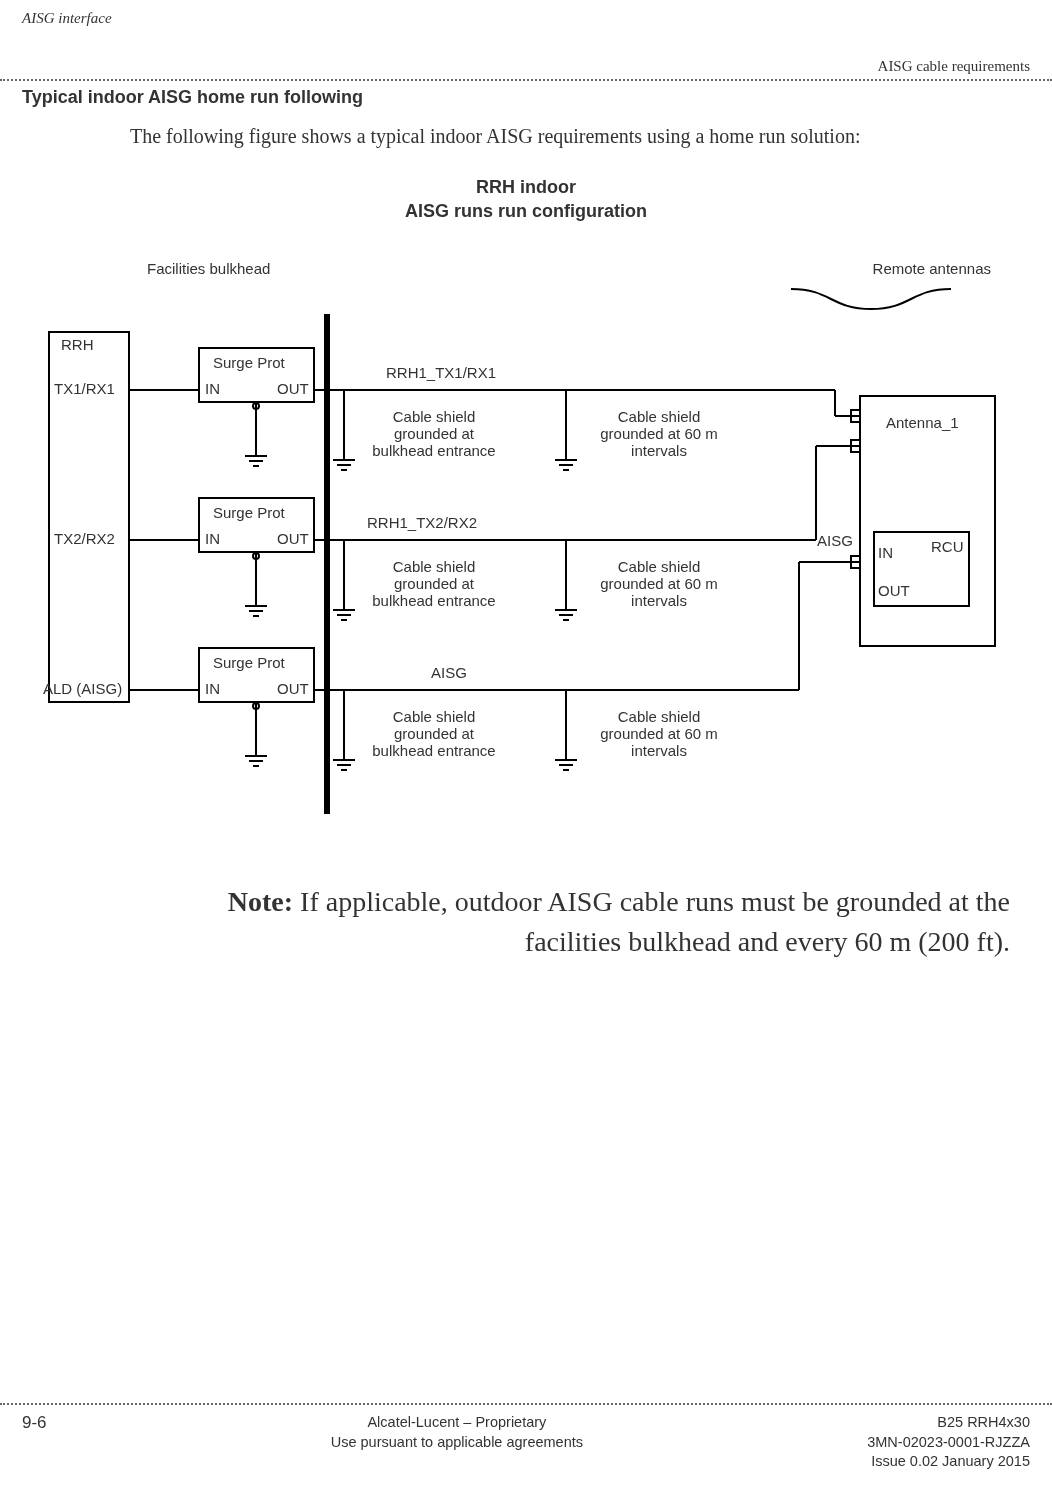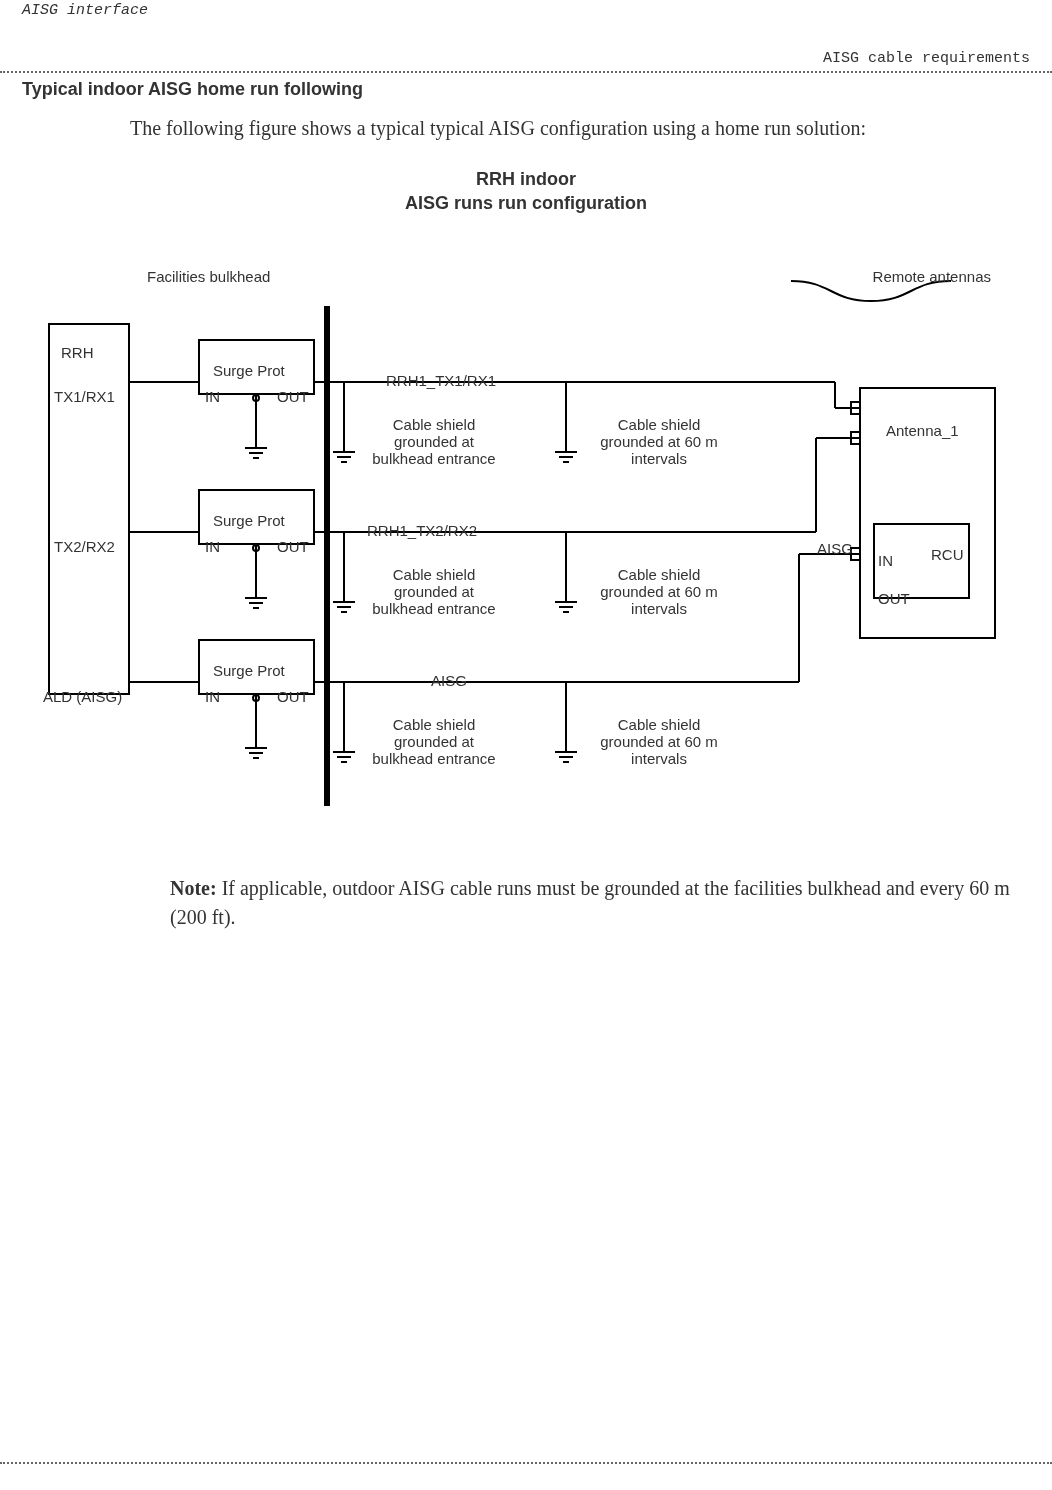--- a/index.html
+++ b/index.html
@@ -7,23 +7,23 @@
     font-family: Georgia, 'Times New Roman', serif;
     width: 1052px;
     height: 1490px;
     background: #fff;
     color: #222;
     position: relative;
   }
   .header {
     display: flex;
     justify-content: space-between;
-    padding: 2px 22px 4px 22px;
+    padding: 10px 22px 4px 22px;
     font-style: italic;
-    font-family: Liberation Mono, monospace;
+    font-family: Liberation Serif, serif;
     font-size: 15px;
     color: #333;
   }
   .header .right { font-style: normal; margin-top: 48px; }
   .dotrule {
     border: none;
     border-top: 2px dotted #666;
     margin: 0 0 6px 0;
   }
   .section-title {
@@ -51,28 +51,29 @@
   }
   .diagram-wrap {
     position: relative;
     width: 990px;
     height: 600px;
     margin: 30px auto 0 auto;
     font-family: Verdana, Arial, sans-serif;
     font-size: 15px;
     color: #333;
   }
-  .lbl { position: absolute; white-space: nowrap; margin-top: 16px; }
+  .lbl { position: absolute; white-space: nowrap; }
   .lbl.center { text-align: center; }
   .note {
     font-family: Georgia, 'Times New Roman', serif;
-    font-size: 20px;
+    font-size: 28px;
     line-height: 1.45;
     padding: 28px 42px 0 170px;
     color: #333;
+    text-align: right;
   }
   .footer {
     position: absolute;
     bottom: 18px;
     left: 0; right: 0;
   }
   .footer .dotrule { margin: 0 0 8px 0; }
   .footer-row {
     display: flex;
     justify-content: space-between;
@@ -88,21 +89,21 @@
 </head>
 <body>
 
 <div class="header">
   <span>AISG interface</span>
   <span class="right">AISG cable requirements</span>
 </div>
 <hr class="dotrule">
 
 <div class="section-title">Typical indoor AISG home run following</div>
-<div class="body-text">The following figure shows a typical typical AISG configuration using a home run solution:</div>
+<div class="body-text">The following figure shows a typical indoor AISG requirements using a home run solution:</div>
 
 <div class="figure-title">
   <span>RRH indoor</span><br>
   <span>AISG runs run configuration</span>
 </div>
 
 <div class="diagram-wrap">
   <svg width="990" height="600" viewBox="0 0 990 600">
     <g stroke="#000" stroke-width="2" fill="none">
 
@@ -261,13 +262,25 @@
   <span class="lbl" style="left:847px; top:328px;">OUT</span>
 
 </div>
 
 <div class="note">
   <b>Note:</b><span> If applicable, outdoor AISG cable runs must be grounded at the facilities bulkhead and every 60 m (200 ft).</span>
 </div>
 
 <div class="footer">
   <hr class="dotrule">
+  <div class="footer-row">
+    <div class="footer-left">9-6</div>
+    <div class="footer-center">
+      <span>Alcatel-Lucent – Proprietary</span><br>
+      <span>Use pursuant to applicable agreements</span>
+    </div>
+    <div class="footer-right">
+      <span>B25 RRH4x30</span><br>
+      <span>3MN-02023-0001-RJZZA</span><br>
+      <span>Issue 0.02   January 2015</span>
+    </div>
+  </div>
 </div>
 
 </body></html>

